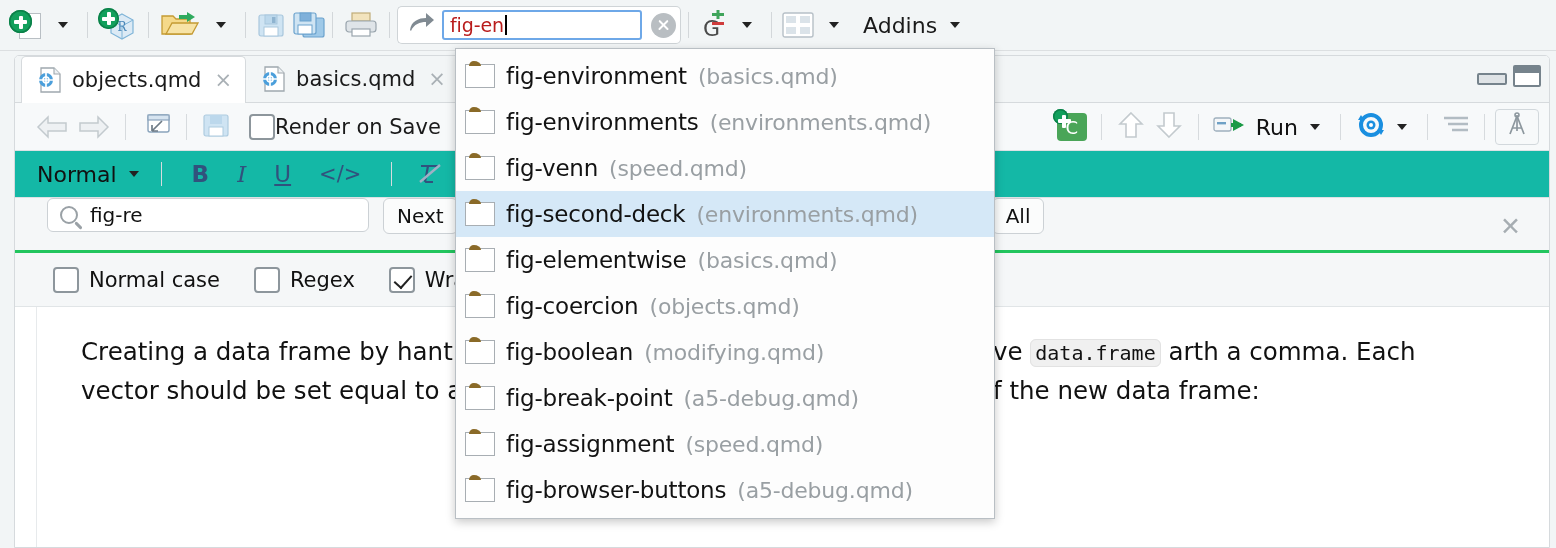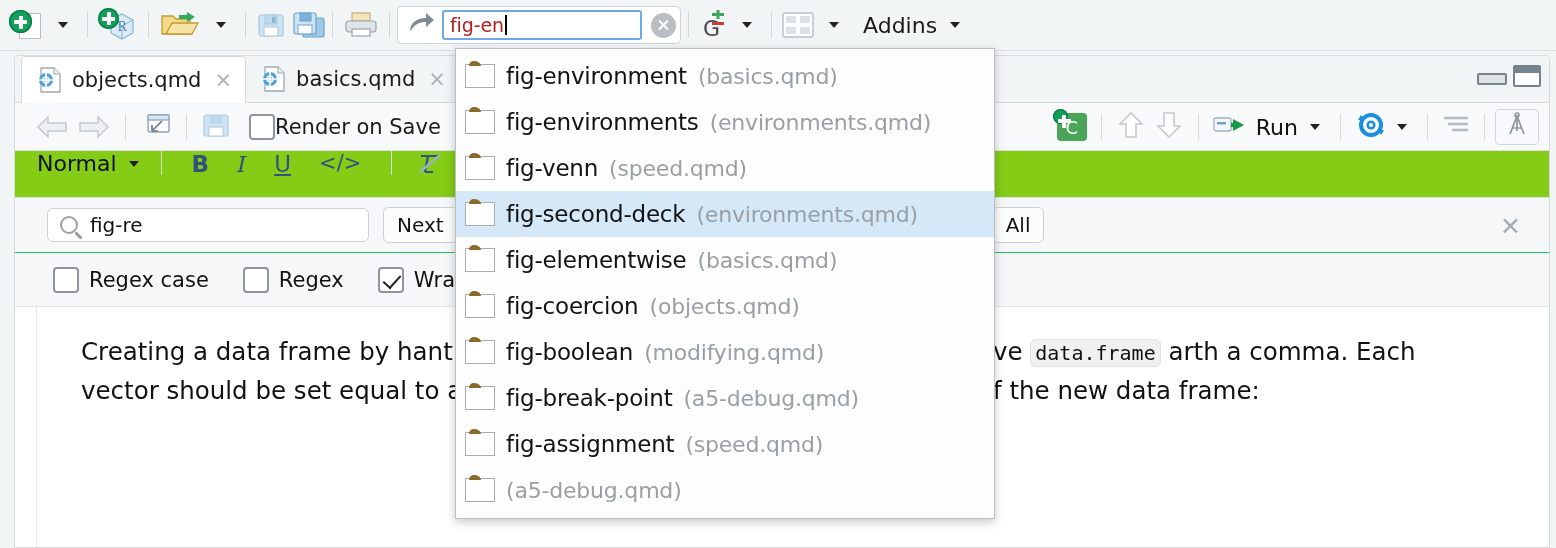--- a/index.html
+++ b/index.html
@@ -193,39 +193,39 @@
   .run-label{font-size:22px;color:#111;margin-left:5px;}
   .chunk-c {
     width:30px;height:28px;background:#4aa558;border-radius:4px;
     color:#fff;font-size:18px;display:flex;align-items:center;justify-content:center;
     position:relative;font-family:"DejaVu Sans",sans-serif;
   }
 
   
   .fmtbar {
     position:relative; height:47px;
-    background:#84cc16;
+    background:#14b8a6;
     border-bottom:1px solid #dde1e4;
-    display:flex; align-items:flex-start; padding-left:22px;
+    display:flex; align-items:center; padding-left:22px;
   }
   .fmt-style { font-size:22px;color:#111; display:flex;align-items:center; }
   .fmt-sep { width:1px;height:24px;background:#d7dbde;margin:0 16px; }
   .fmt-ic { font-size:23px; color:#31527d; margin:0 14px; display:flex;align-items:center; }
   .fmt-ic.bold{font-weight:bold;}
   .fmt-ic.ital{font-style:italic;font-family:"DejaVu Serif",serif;}
   .fmt-ic.und{text-decoration:underline;}
   .fmt-right { position:absolute; right:0; top:0; height:47px;
     display:flex;align-items:center; }
 
   
   .findbar {
     position:relative; height:55px;
     background:#f5f7f8;
-    border-bottom:1px solid #22c55e;
-    display:flex; align-items:center; padding-left:32px;
+    border-bottom:3px solid #22c55e;
+    display:flex; padding-left:32px;
   }
   .find-input {
     width:322px;height:34px;background:#fff;border:1px solid #ccd1d5;
     border-radius:6px; display:flex;align-items:center;padding:0 10px;gap:12px;
   }
   .find-input .txt{font-size:20px;color:#111;}
   .mag {
     width:18px;height:18px;border:2.6px solid #9aa1a6;border-radius:50%;
     position:relative; flex:none; margin-left:2px;
   }
@@ -627,21 +627,21 @@
       </div>
       <div class="pillbtn">Next</div>
       <div class="pillbtn" style="padding:0 13px;">P</div>
       <div class="pillbtn" style="margin-left:480px;">All</div>
       <span class="find-close">✕</span>
     </div>
 
     <div class="optrow">
       <div class="opt">
         <span class="chk-box"></span>
-        <span class="lbl">Regex case</span>
+        <span class="lbl">Normal case</span>
       </div>
       <div class="opt">
         <span class="chk-box"></span>
         <span class="lbl">Regex</span>
       </div>
       <div class="opt">
         <span class="chk-box checked"></span>
         <span class="lbl">Wrap</span>
       </div>
     </div>
@@ -699,17 +699,18 @@
         <span class="pop-name">fig-break-point</span>
         <span class="pop-file">(a5-debug.qmd)</span>
       </div>
       <div class="pop-item">
         <span class="ic-pic"><span class="sky"></span></span>
         <span class="pop-name">fig-assignment</span>
         <span class="pop-file">(speed.qmd)</span>
       </div>
       <div class="pop-item">
         <span class="ic-pic"><span class="sky"></span></span>
+        <span class="pop-name">fig-browser-buttons</span>
         <span class="pop-file">(a5-debug.qmd)</span>
       </div>
     </div>
 
 </div>
 
 </body></html>

